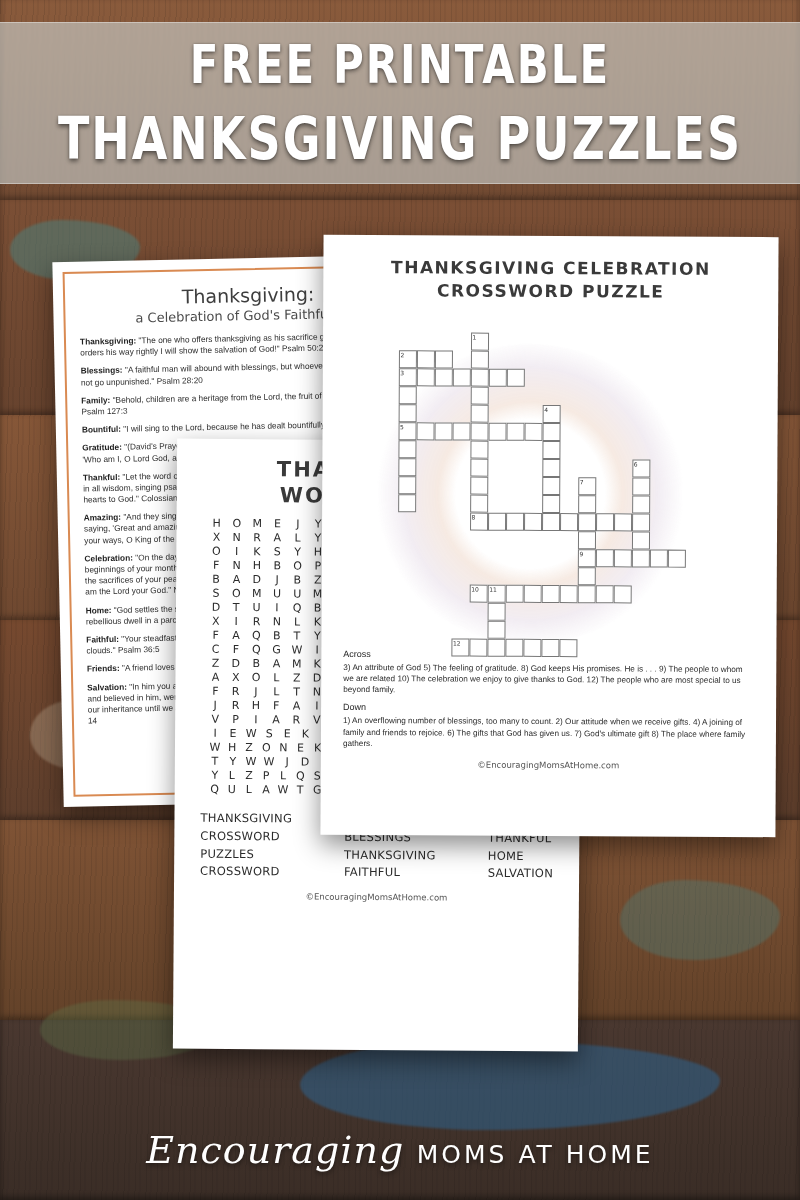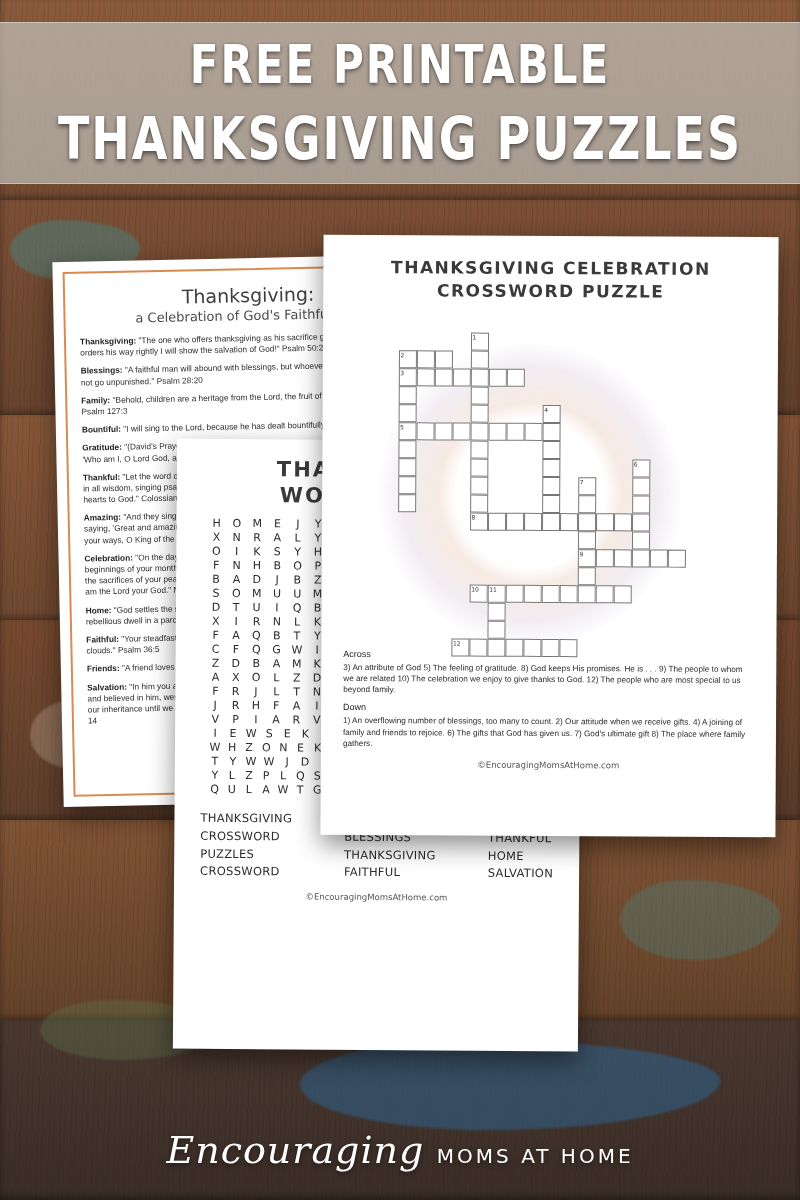--- a/index.html
+++ b/index.html
@@ -92,21 +92,21 @@
   .clues h4{font-size:9px;margin:6px 0 2px;font-weight:normal;color:#1f1f1f;}
   .s3-credit{text-align:center;font-size:8.5px;color:#555;margin-top:10px;font-family:"DejaVu Sans",sans-serif;}
 
   
   .wreath{position:absolute;border-radius:50%;opacity:.55;filter:blur(0.4px);}
 
   
   .footer{position:absolute;left:0;right:0;bottom:28px;text-align:center;color:#fff;
     text-shadow:0 2px 5px rgba(0,0,0,.5);}
   .f1{font-family:"DejaVu Serif",serif;font-style:italic;font-size:38px;letter-spacing:1px;}
-  .f2{font-family:"DejaVu Sans",sans-serif;font-size:20px;letter-spacing:3px;margin-left:8px;}
+  .f2{font-family:"DejaVu Sans",sans-serif;font-size:25px;letter-spacing:3px;margin-left:8px;}
 </style>
 </head>
 <body>
 
 <div class="bg">
   <div class="plank p1"></div>
     <div class="plank p2"></div>
     <div class="plank p3"></div>
   <div class="plank p4"></div>
     <div class="plank p5"></div>

